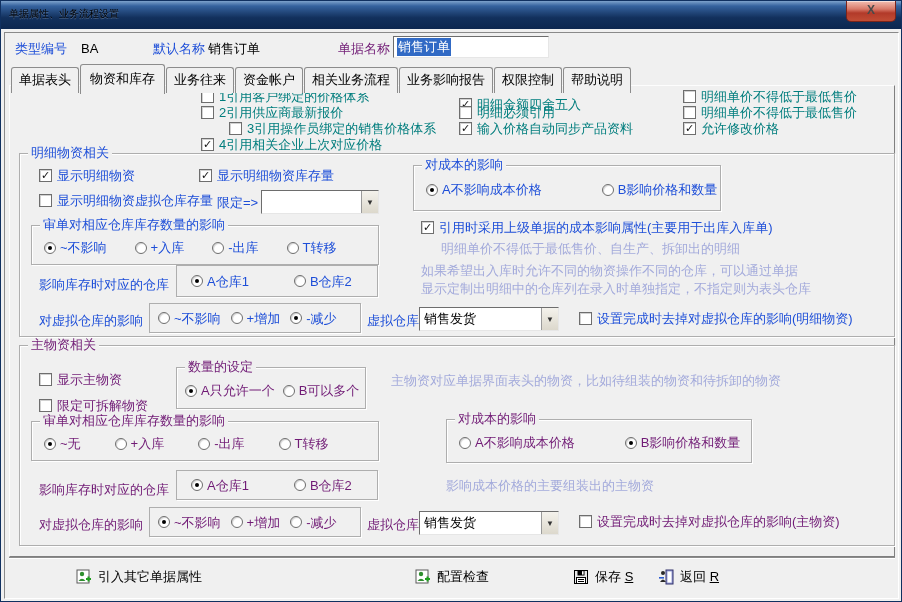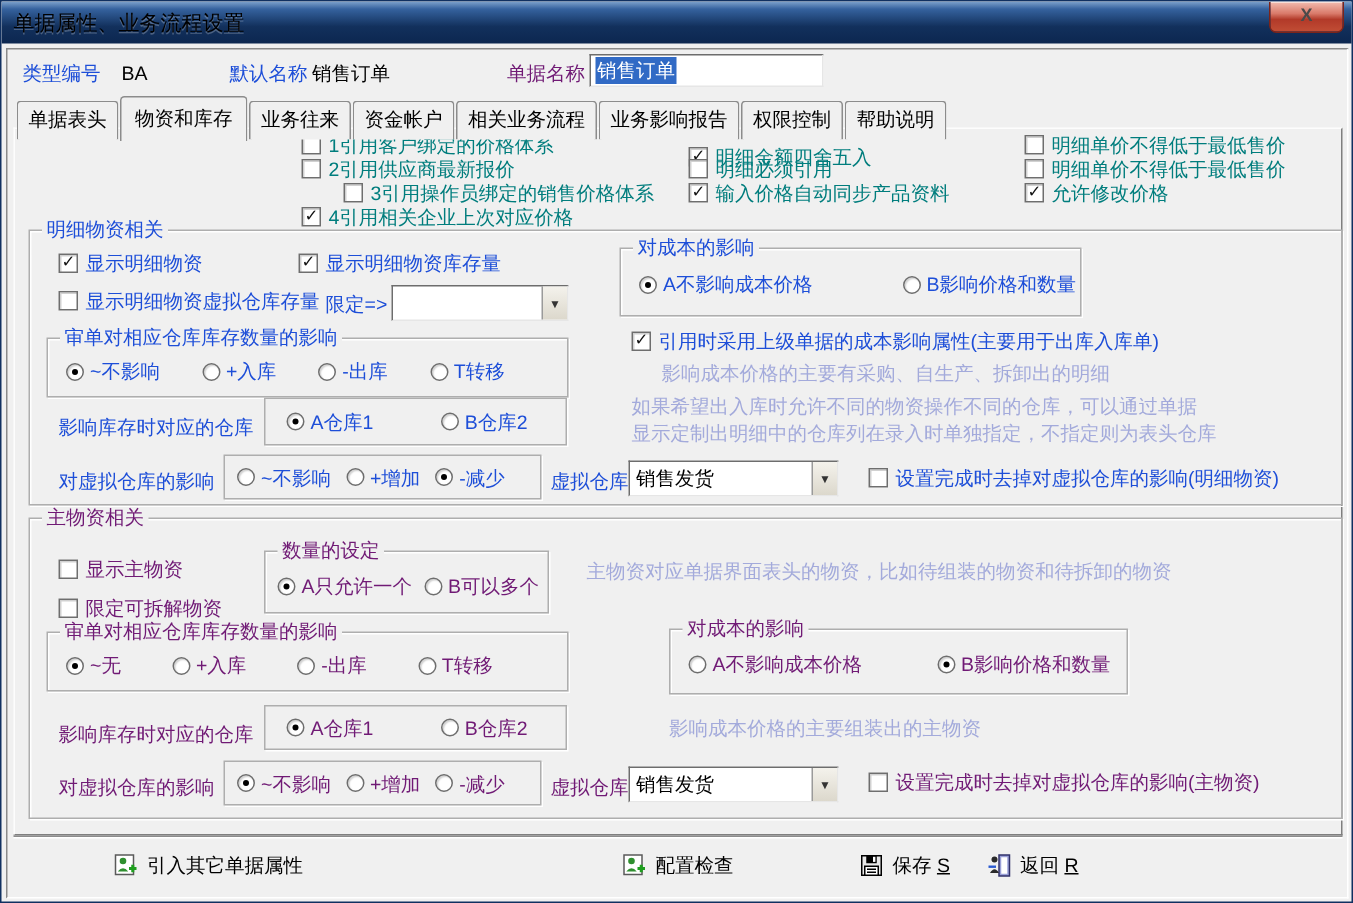--- a/index.html
+++ b/index.html
@@ -1,20 +1,20 @@
 <!DOCTYPE html>
 <html><head>
 <meta charset="utf-8">
 <style>
   html,body{margin:0;padding:0;background:#555;}
   *{box-sizing:border-box;font-family:"Liberation Sans","DejaVu Sans",sans-serif;}
   .win{position:relative;width:902px;height:602px;background:#f0f0f0;border:1px solid #103060;overflow:hidden;}
   .abs{position:absolute;}
   .titlebar{left:0;top:0;width:902px;height:28px;background:linear-gradient(180deg,#7da2cc 0%,#35629e 18%,#12305c 60%,#0c2750 100%);}
-  .title{left:8px;top:6px;font-size:14px;color:#000;text-shadow:0 1px 0 rgba(255,255,255,.25);white-space:nowrap;font-family:Liberation Serif, serif;}
+  .title{left:8px;top:6px;font-size:10px;color:#000;text-shadow:0 1px 0 rgba(255,255,255,.25);white-space:nowrap;font-family:Liberation Serif, serif;}
   .closebtn{left:845px;top:0px;width:50px;height:21px;border:1px solid #7c241a;border-top:none;border-radius:0 0 5px 5px;background:linear-gradient(180deg,#f3beb2 0%,#d97a6a 40%,#b23a29 60%,#c14d35 100%);box-shadow:inset 0 1px 0 rgba(255,255,255,.55);color:#4a4a4a;font-weight:bold;font-size:12px;text-align:center;line-height:19px;cursor:pointer;}
   .client{left:3px;top:31px;width:895px;height:567px;background:#f0f0f0;border:1px solid;border-color:#8a8a8a #ffffff #ffffff #8a8a8a;}
   .lbl{font-size:13px;white-space:nowrap;line-height:15px;}
   .blue{color:#1d4ed8;}
   .maroon{color:#701a75;}
   .teal{color:#007d7d;}
   .hint{color:#a3aadb;}
   .black{color:#000;}
   
   .tabs{left:10px;top:62px;display:flex;align-items:flex-end;z-index:3;}
@@ -177,21 +177,21 @@
           <span class="radio"></span>
           <span>B影响价格和数量</span>
         </span>
     </div>
   </div>
 
   <div class="abs cb blue lbl" style="left:420px;top:219px;">
     <span class="box checked"></span>
       <span>引用时采用上级单据的成本影响属性(主要用于出库入库单)</span>
   </div>
-  <div class="abs lbl hint" style="left:440px;top:240px;">影响成本价格的主要有采购、自生产、拆卸出的明细</div>
+  <div class="abs lbl hint" style="left:440px;top:240px;">明细单价不得低于最低售价、自生产、拆卸出的明细</div>
   <div class="abs lbl hint" style="left:420px;top:262px;">如果希望出入库时允许不同的物资操作不同的仓库，可以通过单据</div>
   <div class="abs lbl hint" style="left:420px;top:280px;">显示定制出明细中的仓库列在录入时单独指定，不指定则为表头仓库</div>
 
   <div class="abs lbl blue" style="left:38px;top:276px;">影响库存时对应的仓库</div>
   <div class="abs rbox" style="left:175px;top:264px;width:202px;height:32px;padding-left:14px;gap:45px;">
     <span class="ritem blue lbl">
         <span class="radio sel"></span>
         <span>A仓库1</span>
       </span>
     <span class="ritem blue lbl">

